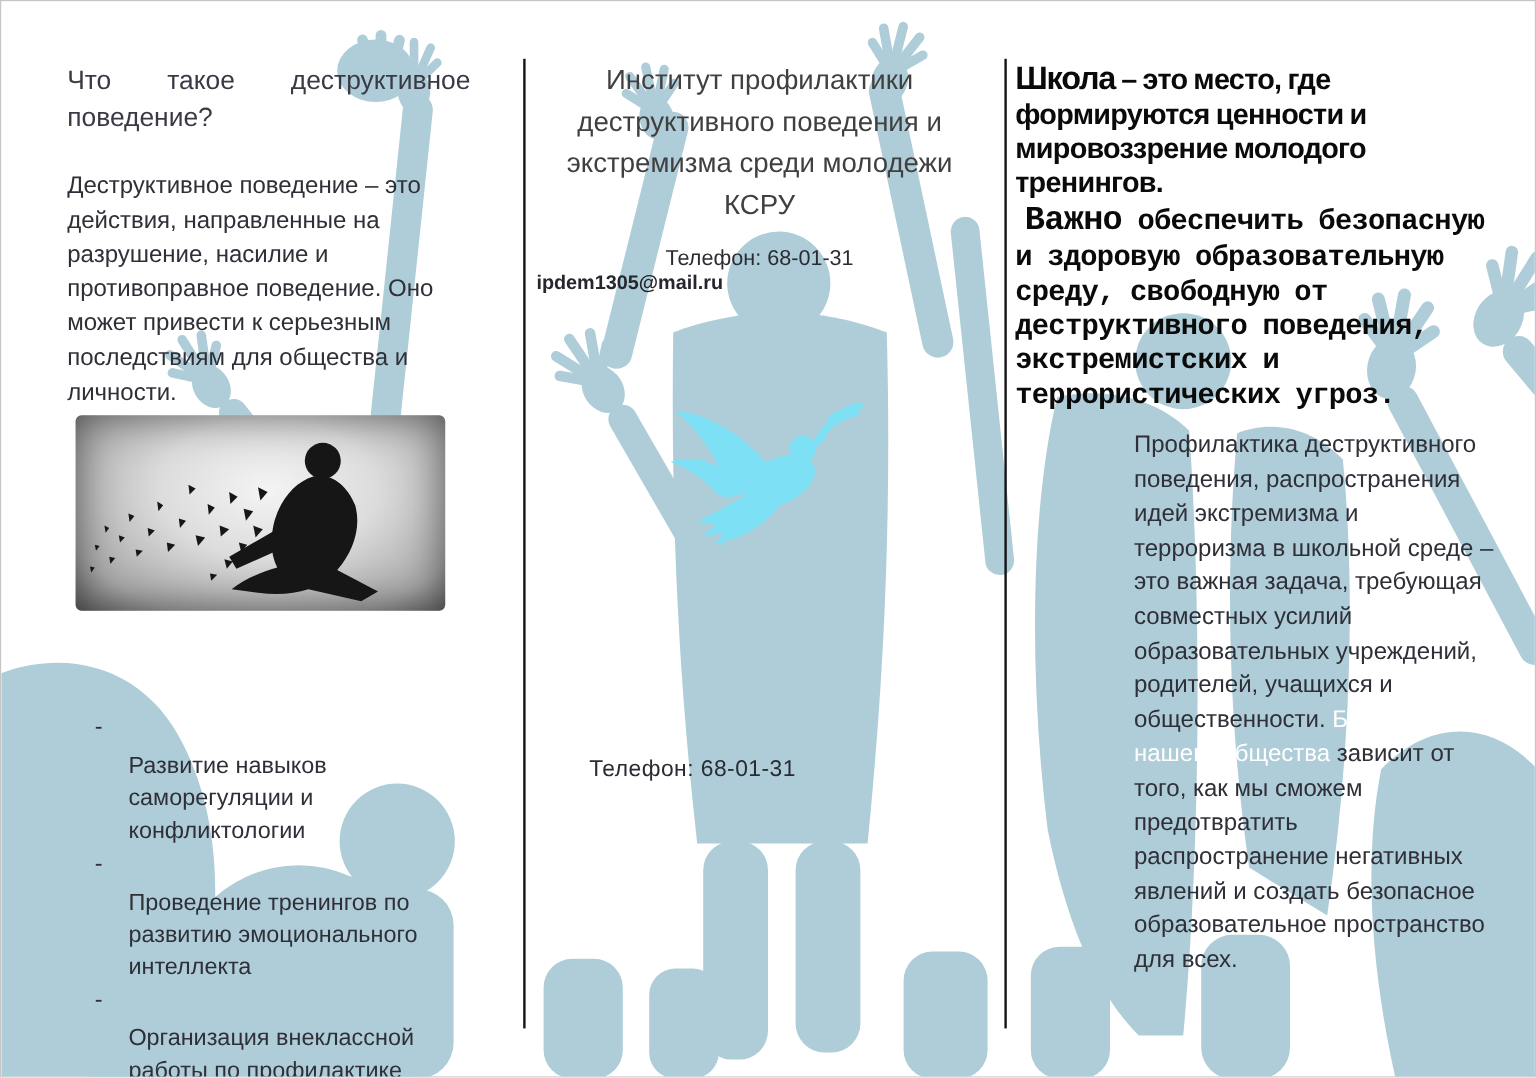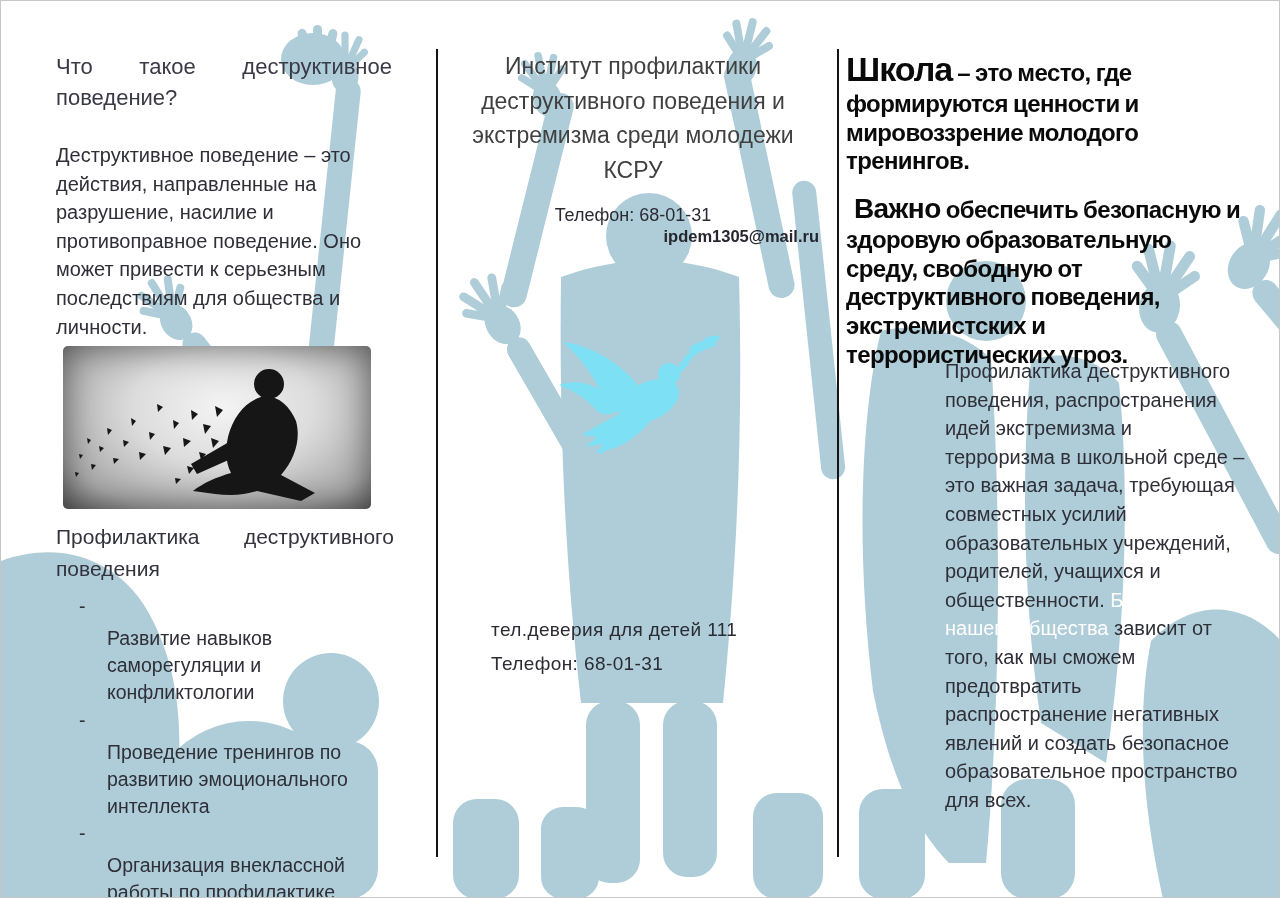--- a/index.html
+++ b/index.html
@@ -27,32 +27,32 @@
     text-align:justify;color:#33333e;}
   #col1-bullets{left:78px;top:592px;width:300px;font-size:19.5px;line-height:1.38;color:#2f2f38;}
   .bullet{display:flex;margin-bottom:1px;}
   .bullet .dash{width:28px;flex:0 0 28px;}
   .bullet .btext{flex:1;margin-top:32px;}
   
   #col2-title{left:446px;top:48px;width:372px;font-size:23px;line-height:1.5;
     text-align:center;color:#404040;}
   #col2-phone{left:446px;top:204px;width:372px;font-size:18px;text-align:center;color:#2b2b33;}
   #col2-email{left:446px;top:226px;width:372px;font-size:16.5px;font-weight:600;
-    text-align:right;color:#26262e;}
+    text-align:left;color:#26262e;}
   #dove{left:556px;top:328px;width:180px;height:132px;z-index:3;}
   #col2-contact-heading{left:446px;top:574px;width:372px;font-size:20px;
     text-align:center;color:#2b2b33;}
   #col2-contact{left:490px;top:618px;width:300px;font-size:19px;letter-spacing:.4px;color:#2b2b33;}
   #col2-contact .cline{margin-bottom:4px;}
   #col2-contact .cline:last-child{margin-top:12px;}
   
   #col3-headline{left:845px;top:48px;width:398px;font-size:24px;line-height:1.2;
     font-weight:800;letter-spacing:-0.6px;word-spacing:-1px;color:#0a0a0a;}
-  #col3-headline .lead1{font-size:34px;letter-spacing:-1px;text-align:right;}
-  #col3-headline .seg2{text-indent:8px;margin-top:16px;}
+  #col3-headline .lead1{font-size:27px;letter-spacing:-1px;text-align:right;}
+  #col3-headline .seg2{text-indent:8px;margin-top:0;font-family:Liberation Mono, monospace;}
   #col3-headline .lead2{font-size:28px;}
   #col3-paragraph{left:944px;top:356px;width:302px;font-size:20px;line-height:1.43;color:#2f2f38;}
   #col3-paragraph .white{color:#ffffff;}
 </style>
 </head>
 <body>
 
 <div id="page">
 
   <svg id="crowd" viewBox="0 0 1280 898" xmlns="http://www.w3.org/2000/svg">
@@ -151,21 +151,20 @@
         <polygon points="16,108 20,109 17,113"></polygon>
           <polygon points="12,126 16,127 13,131"></polygon>
         <polygon points="148,92 156,95 150,102"></polygon>
           <polygon points="136,106 143,108 138,114"></polygon>
         <polygon points="124,120 131,122 126,128"></polygon>
           <polygon points="112,132 118,133 113,138"></polygon>
       </g>
     </svg>
   </div>
 
-  <div id="col1-prev-heading" class="abs layer">Профилактика деструктивного поведения</div>
 
   <div id="col1-bullets" class="abs layer">
     <div class="bullet">
       <span class="dash">-</span>
       <span class="btext">Развитие навыков саморегуляции и конфликтологии</span>
     </div>
     <div class="bullet">
       <span class="dash">-</span>
       <span class="btext">Проведение тренингов по развитию эмоционального интеллекта</span>
     </div>
@@ -193,21 +192,20 @@
         <path d="M122,36 C130,25 142,16 158,13 L159,17 C144,20 133,28 126,39 Z"></path>
         <ellipse cx="140" cy="18" rx="9" ry="3.6" transform="rotate(-28 140 18)"></ellipse>
         <ellipse cx="154" cy="11" rx="9" ry="3.6" transform="rotate(-18 154 11)"></ellipse>
         <ellipse cx="131" cy="29" rx="7.5" ry="3.2" transform="rotate(-46 131 29)"></ellipse>
       </g>
     </svg>
   </div>
 
 
   <div id="col2-contact" class="abs layer">
-    <div class="cline">тел.деверия для детей 111</div>
     <div class="cline">Телефон: 68-01-31</div>
   </div>
 
   <div id="col3-headline" class="abs layer">
     <span class="lead1">Школа</span><span> – это место, где формируются ценности и мировоззрение молодого тренингов.</span>
     <div class="seg2">
       <span class="lead2">Важно</span><span> обеспечить безопасную и здоровую образовательную среду, свободную от деструктивного поведения, экстремистских и террористических угроз.</span>
     </div>
   </div>
 

